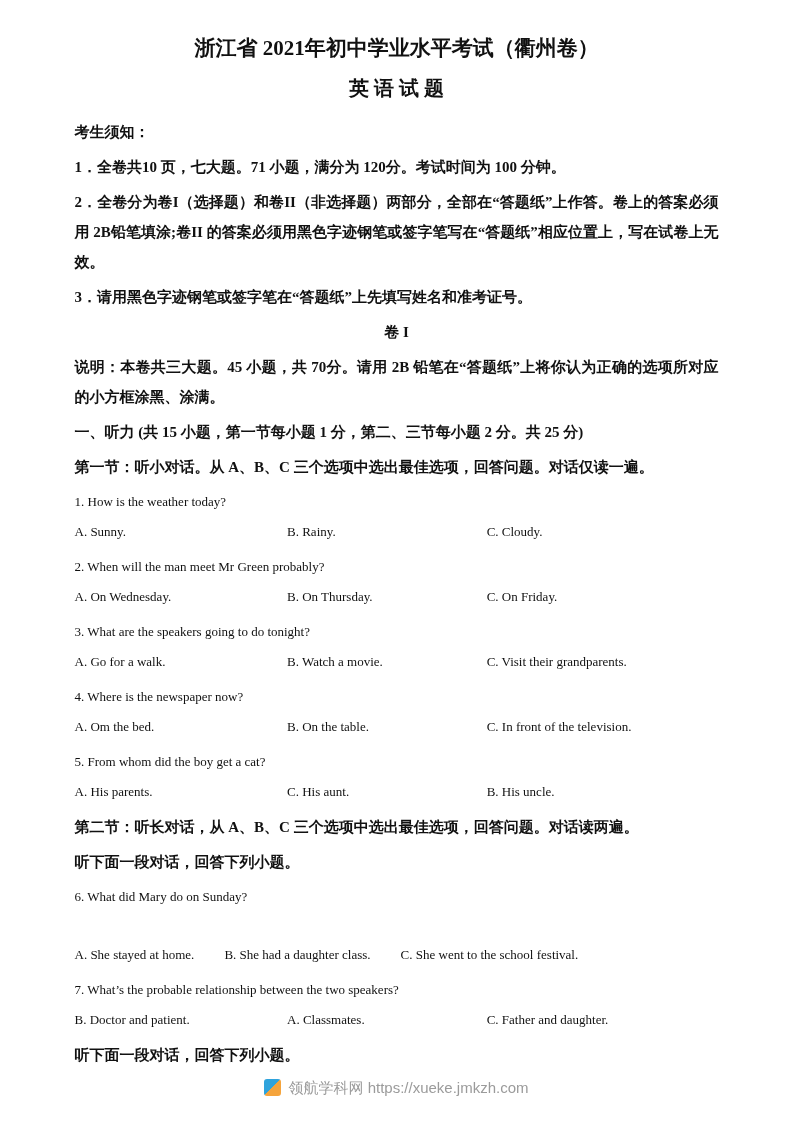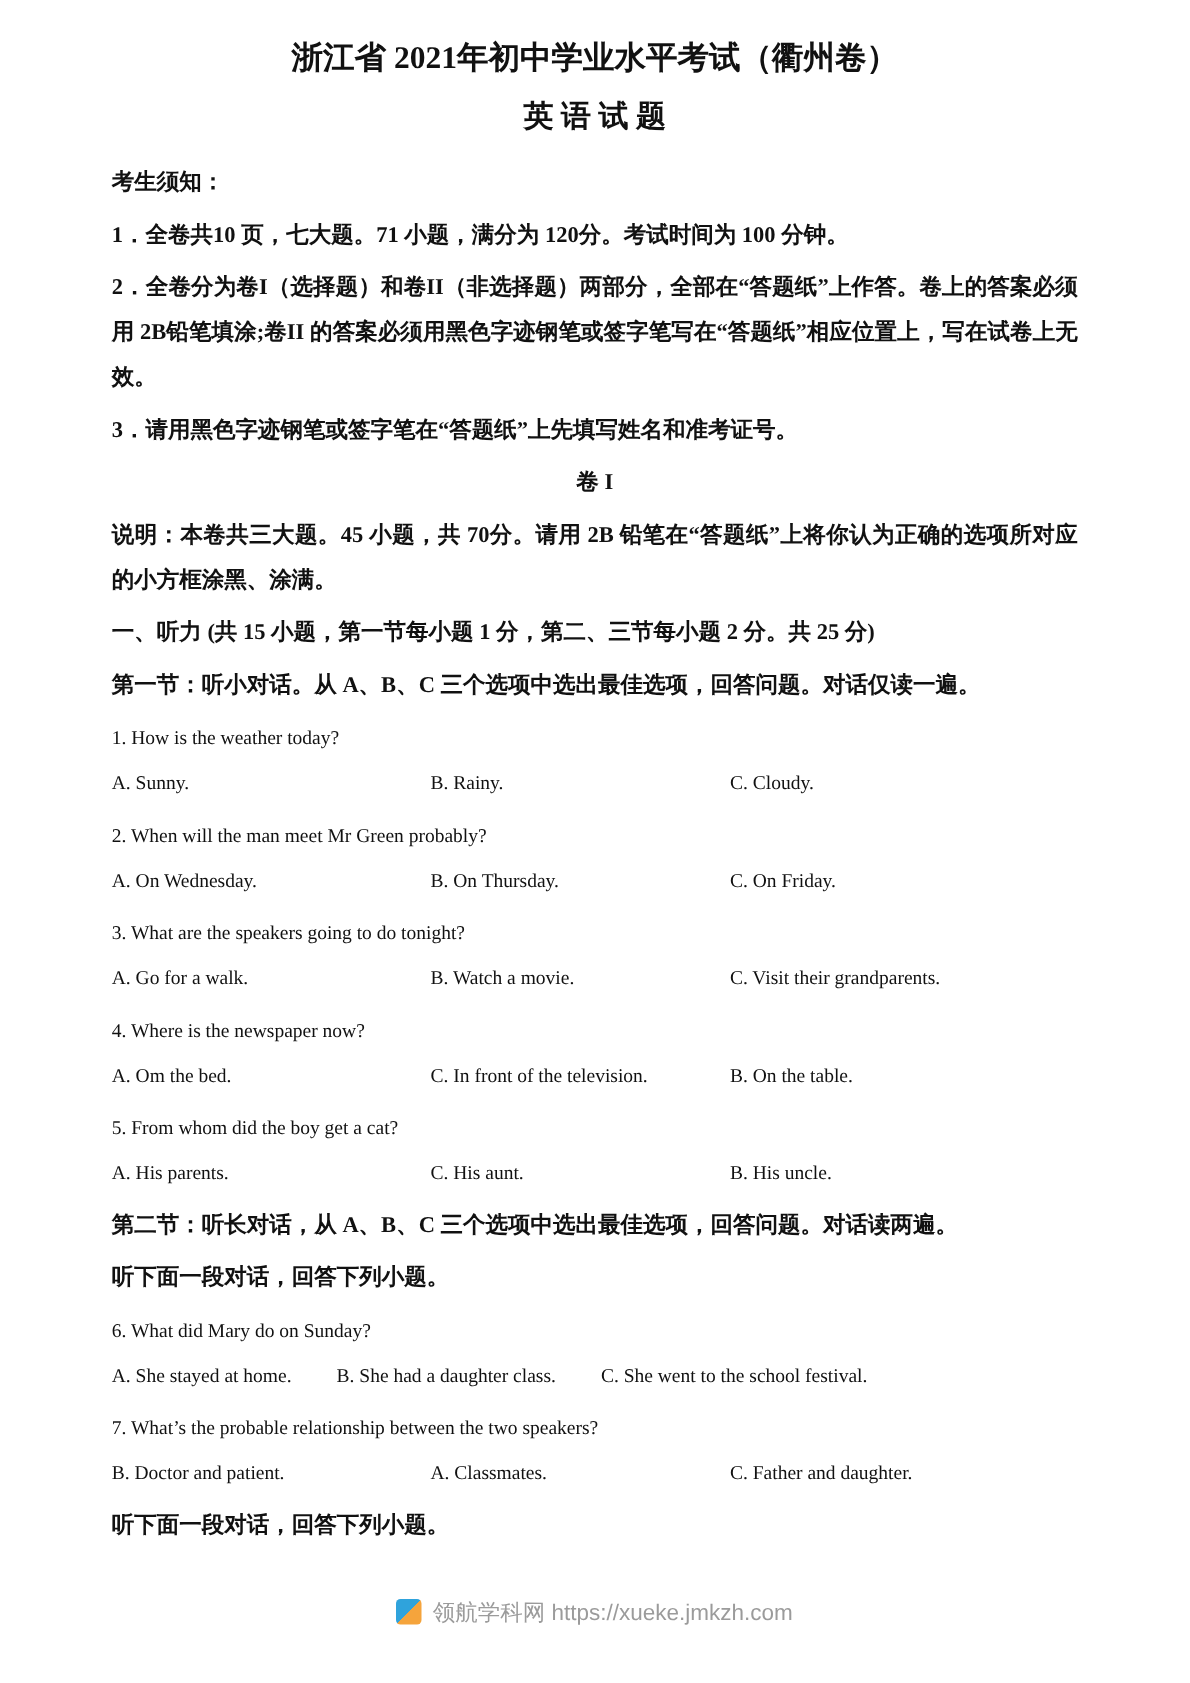--- a/index.html
+++ b/index.html
@@ -1,20 +1,20 @@
 <!DOCTYPE html>
 <html><head>
 <meta charset="utf-8">
 <style>
   * { box-sizing: border-box; }
   html, body { margin: 0; padding: 0; background: #ffffff; }
   .page {
     width: 780px; height: 1122px; margin: 0 auto; position: relative;
     background: #ffffff; color: #111;
-    padding: 24px 68px 0 68px;
+    padding: 34px 68px 0 68px;
     font-family: "Liberation Serif", "DejaVu Serif", serif;
     overflow: hidden;
   }
   .title {
     margin: 0; text-align: center;
     font-size: 21px; font-weight: 700; line-height: 1.4;
   }
   .subtitle {
     margin: 12px 0 0 0; text-align: center;
     font-size: 20px; font-weight: 700; line-height: 1.3;
@@ -24,25 +24,25 @@
   }
   .blk { margin-top: 5px; }
   .first-blk { margin-top: 16px; }
   .justify { text-align: justify; font-family: Liberation Serif, serif; }
   .center { text-align: center; }
   .q { margin: 0; font-size: 13px; line-height: 30px; font-weight: 400; }
   .opts {
     display: grid; grid-template-columns: 33% 31% 36%;
     font-size: 13px; line-height: 30px; font-weight: 400;
   }
-  .opts.tight { display: flex; }
+  .opts.tight { display: flex; margin-top: 28px; }
   .opts.tight .opt { margin-right: 30px; }
   .question { margin-top: 5px; }
   .footer {
-    position: absolute; left: 0; right: 0; bottom: 37px;
+    position: absolute; left: 0; right: 0; bottom: 24px;
     text-align: center; color: #9b9b9b; font-size: 15px;
     font-family: "Liberation Sans", "DejaVu Sans", sans-serif;
   }
   .logo {
     display: inline-block; width: 17px; height: 17px; border-radius: 3px;
     vertical-align: -3px; margin-right: 7px;
     background: linear-gradient(135deg, #2fa3dc 0 50%, #f5a43c 50% 100%);
   }
 </style>
 </head>
@@ -87,22 +87,22 @@
       <span class="opt">A. Go for a walk.</span>
       <span class="opt">B. Watch a movie.</span>
       <span class="opt">C. Visit their grandparents.</span>
     </div>
   </div>
 
   <div class="question">
     <p class="q">4. Where is the newspaper now?</p>
     <div class="opts">
       <span class="opt">A. Om the bed.</span>
+      <span class="opt">B. On the table.</span>
       <span class="opt">C. In front of the television.</span>
-      <span class="opt">B. On the table.</span>
     </div>
   </div>
 
   <div class="question">
     <p class="q">5. From whom did the boy get a cat?</p>
     <div class="opts">
       <span class="opt">A. His parents.</span>
       <span class="opt">C. His aunt.</span>
       <span class="opt">B. His uncle.</span>
     </div>

